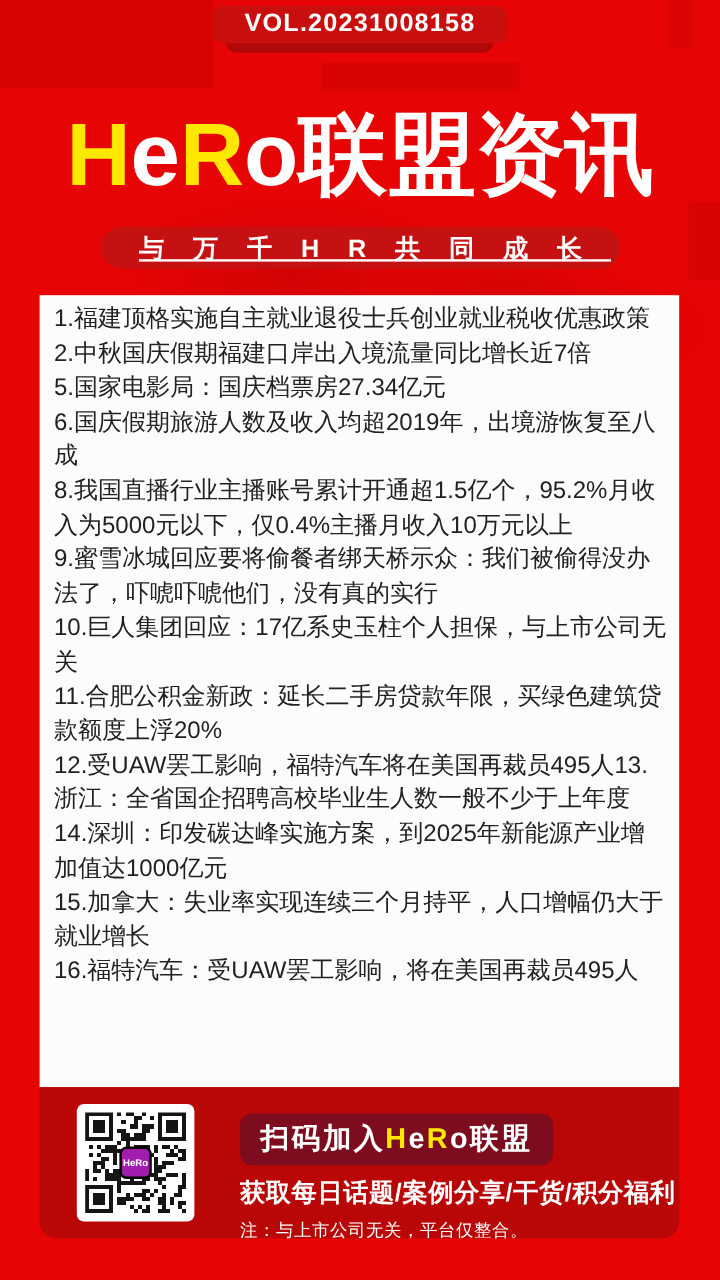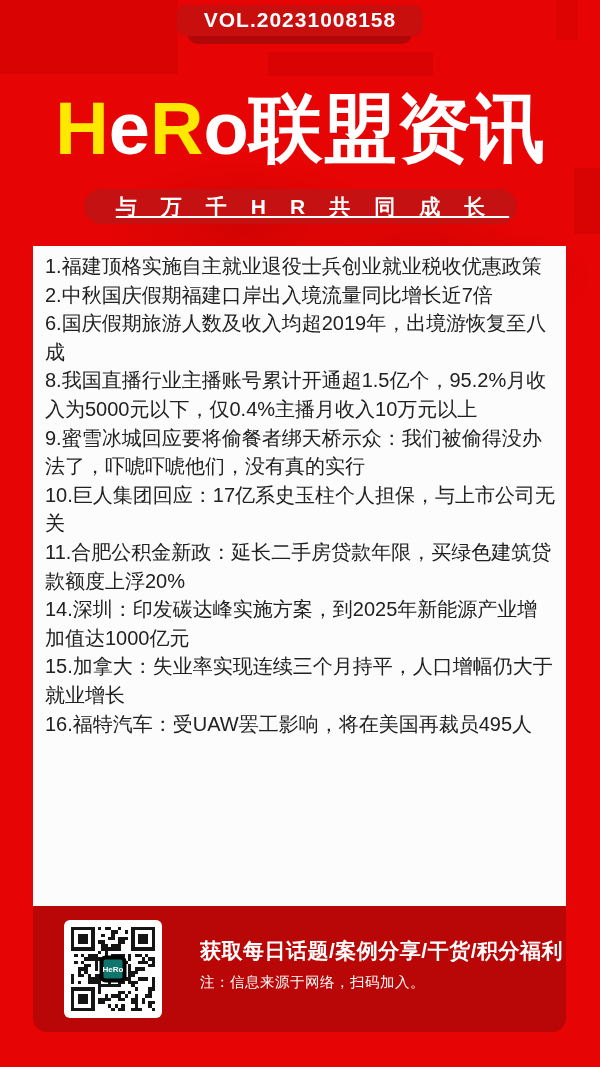--- a/index.html
+++ b/index.html
@@ -48,21 +48,21 @@
   .news-item{font-size:20px;line-height:28.6px;color:var(--text-dark);font-weight:500;
     word-break:break-all;line-break:anywhere;}
 
   
   .footer{position:absolute;left:33px;top:906px;width:533px;height:126px;
     background:var(--panel-dark-red);border-radius:0 0 14px 14px;}
   .qr{position:absolute;left:31px;top:14px;width:98px;height:98px;background:#fff;
     border-radius:6px;padding:7px;}
   .qr svg{width:100%;height:100%;display:block;shape-rendering:crispEdges;}
   .qr-logo{position:absolute;left:50%;top:50%;transform:translate(-50%,-50%);
-    width:27px;height:27px;background:#0f766e;border:4px solid #000000;border-radius:6px;
+    width:27px;height:27px;background:#a21caf;border:2px solid #000000;border-radius:6px;
     color:#fff;font-size:8px;font-weight:bold;display:flex;align-items:center;
     justify-content:center;letter-spacing:0;}
   .footer-right{position:absolute;left:167px;top:22px;right:14px;color:#fff;}
   .banner-pill{display:inline-block;background:var(--banner-maroon);border-radius:10px;
     padding:5px 17px 6px;font-size:24px;font-weight:bold;letter-spacing:2px;white-space:nowrap;}
   .benefits{margin-top:9px;font-size:21px;font-weight:bold;letter-spacing:0.5px;white-space:nowrap;}
   .note{margin-top:8px;font-size:14.5px;font-weight:500;letter-spacing:0.5px;}
 </style>
 </head>
 <body>
@@ -84,25 +84,27 @@
   <h1 class="title"><span class="yellow">H</span><span>e</span><span class="yellow">R</span><span>o</span><span>联盟资讯</span></h1>
 
   <div class="subtitle-pill">
     <span>与万千HR共同成长</span>
   </div>
 
   <div class="news-card">
     <div>
         <p class="news-item">1.福建顶格实施自主就业退役士兵创业就业税收优惠政策</p>
         <p class="news-item">2.中秋国庆假期福建口岸出入境流量同比增长近7倍</p>
+        <p class="news-item">5.国家电影局：国庆档票房27.34亿元</p>
         <p class="news-item">6.国庆假期旅游人数及收入均超2019年，出境游恢复至八成</p>
         <p class="news-item">8.我国直播行业主播账号累计开通超1.5亿个，95.2%月收入为5000元以下，仅0.4%主播月收入10万元以上</p>
         <p class="news-item">9.蜜雪冰城回应要将偷餐者绑天桥示众：我们被偷得没办法了，吓唬吓唬他们，没有真的实行</p>
         <p class="news-item">10.巨人集团回应：17亿系史玉柱个人担保，与上市公司无关</p>
         <p class="news-item">11.合肥公积金新政：延长二手房贷款年限，买绿色建筑贷款额度上浮20%</p>
+        <p class="news-item">12.受UAW罢工影响，福特汽车将在美国再裁员495人13.浙江：全省国企招聘高校毕业生人数一般不少于上年度</p>
         <p class="news-item">14.深圳：印发碳达峰实施方案，到2025年新能源产业增加值达1000亿元</p>
         <p class="news-item">15.加拿大：失业率实现连续三个月持平，人口增幅仍大于就业增长</p>
         <p class="news-item">16.福特汽车：受UAW罢工影响，将在美国再裁员495人</p>
       </div>
   </div>
 
   <div class="footer">
     <div class="qr">
       <svg id="qr-pattern" viewBox="0 0 25 25" xmlns="http://www.w3.org/2000/svg">
           <path d="M0,0h7v7h-7z M1,1v5h5v-5z" fill-rule="evenodd" fill="#151515"></path>
@@ -277,18 +279,19 @@
           <rect x="18" y="24" width="1" height="1" fill="#151515"></rect>
           <rect x="19" y="24" width="1" height="1" fill="#151515"></rect>
           <rect x="20" y="24" width="1" height="1" fill="#151515"></rect>
           <rect x="24" y="24" width="1" height="1" fill="#151515"></rect>
         </svg>
       <div class="qr-logo">
         <span>HeRo</span>
       </div>
     </div>
     <div class="footer-right">
+      <div class="banner-pill"><span>扫码加入</span><span class="yellow">H</span><span>e</span><span class="yellow">R</span><span>o</span><span>联盟</span></div>
       <div class="benefits">获取每日话题/案例分享/干货/积分福利</div>
-      <div class="note">注：信息来源于网络，扫码加入。</div>
+      <div class="note">注：与上市公司无关，平台仅整合。</div>
     </div>
   </div>
 
 </div>
 
 </body></html>

